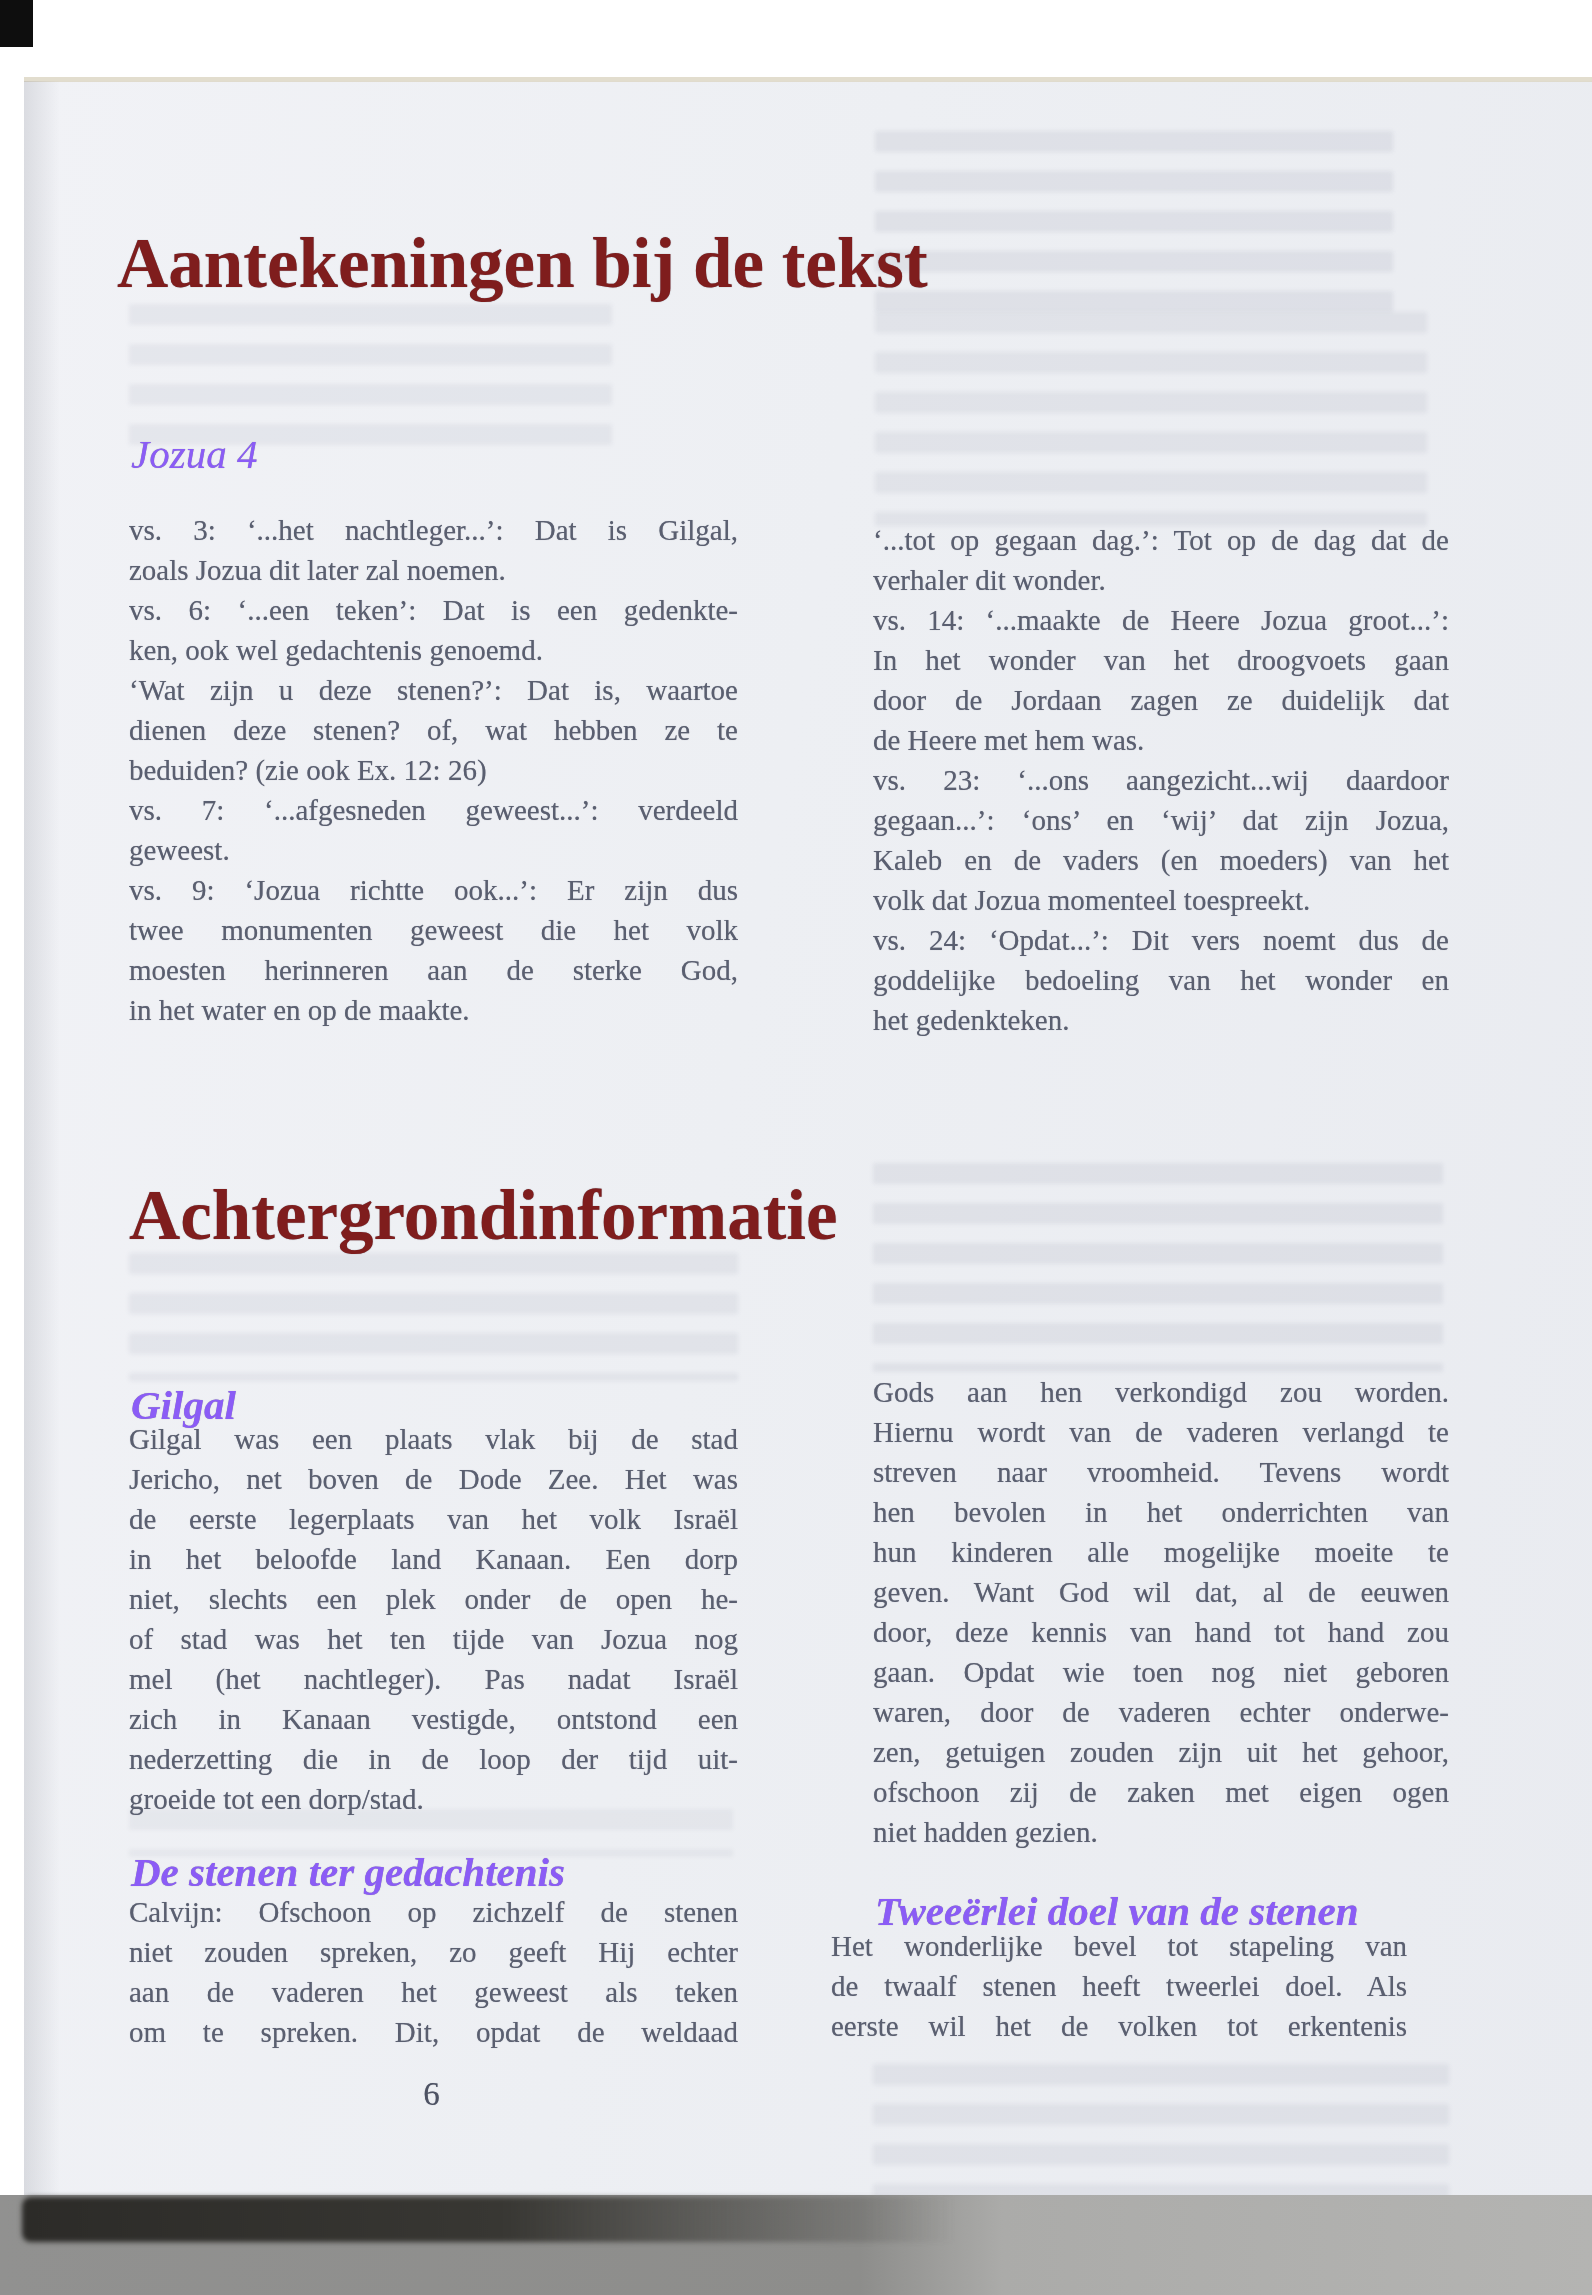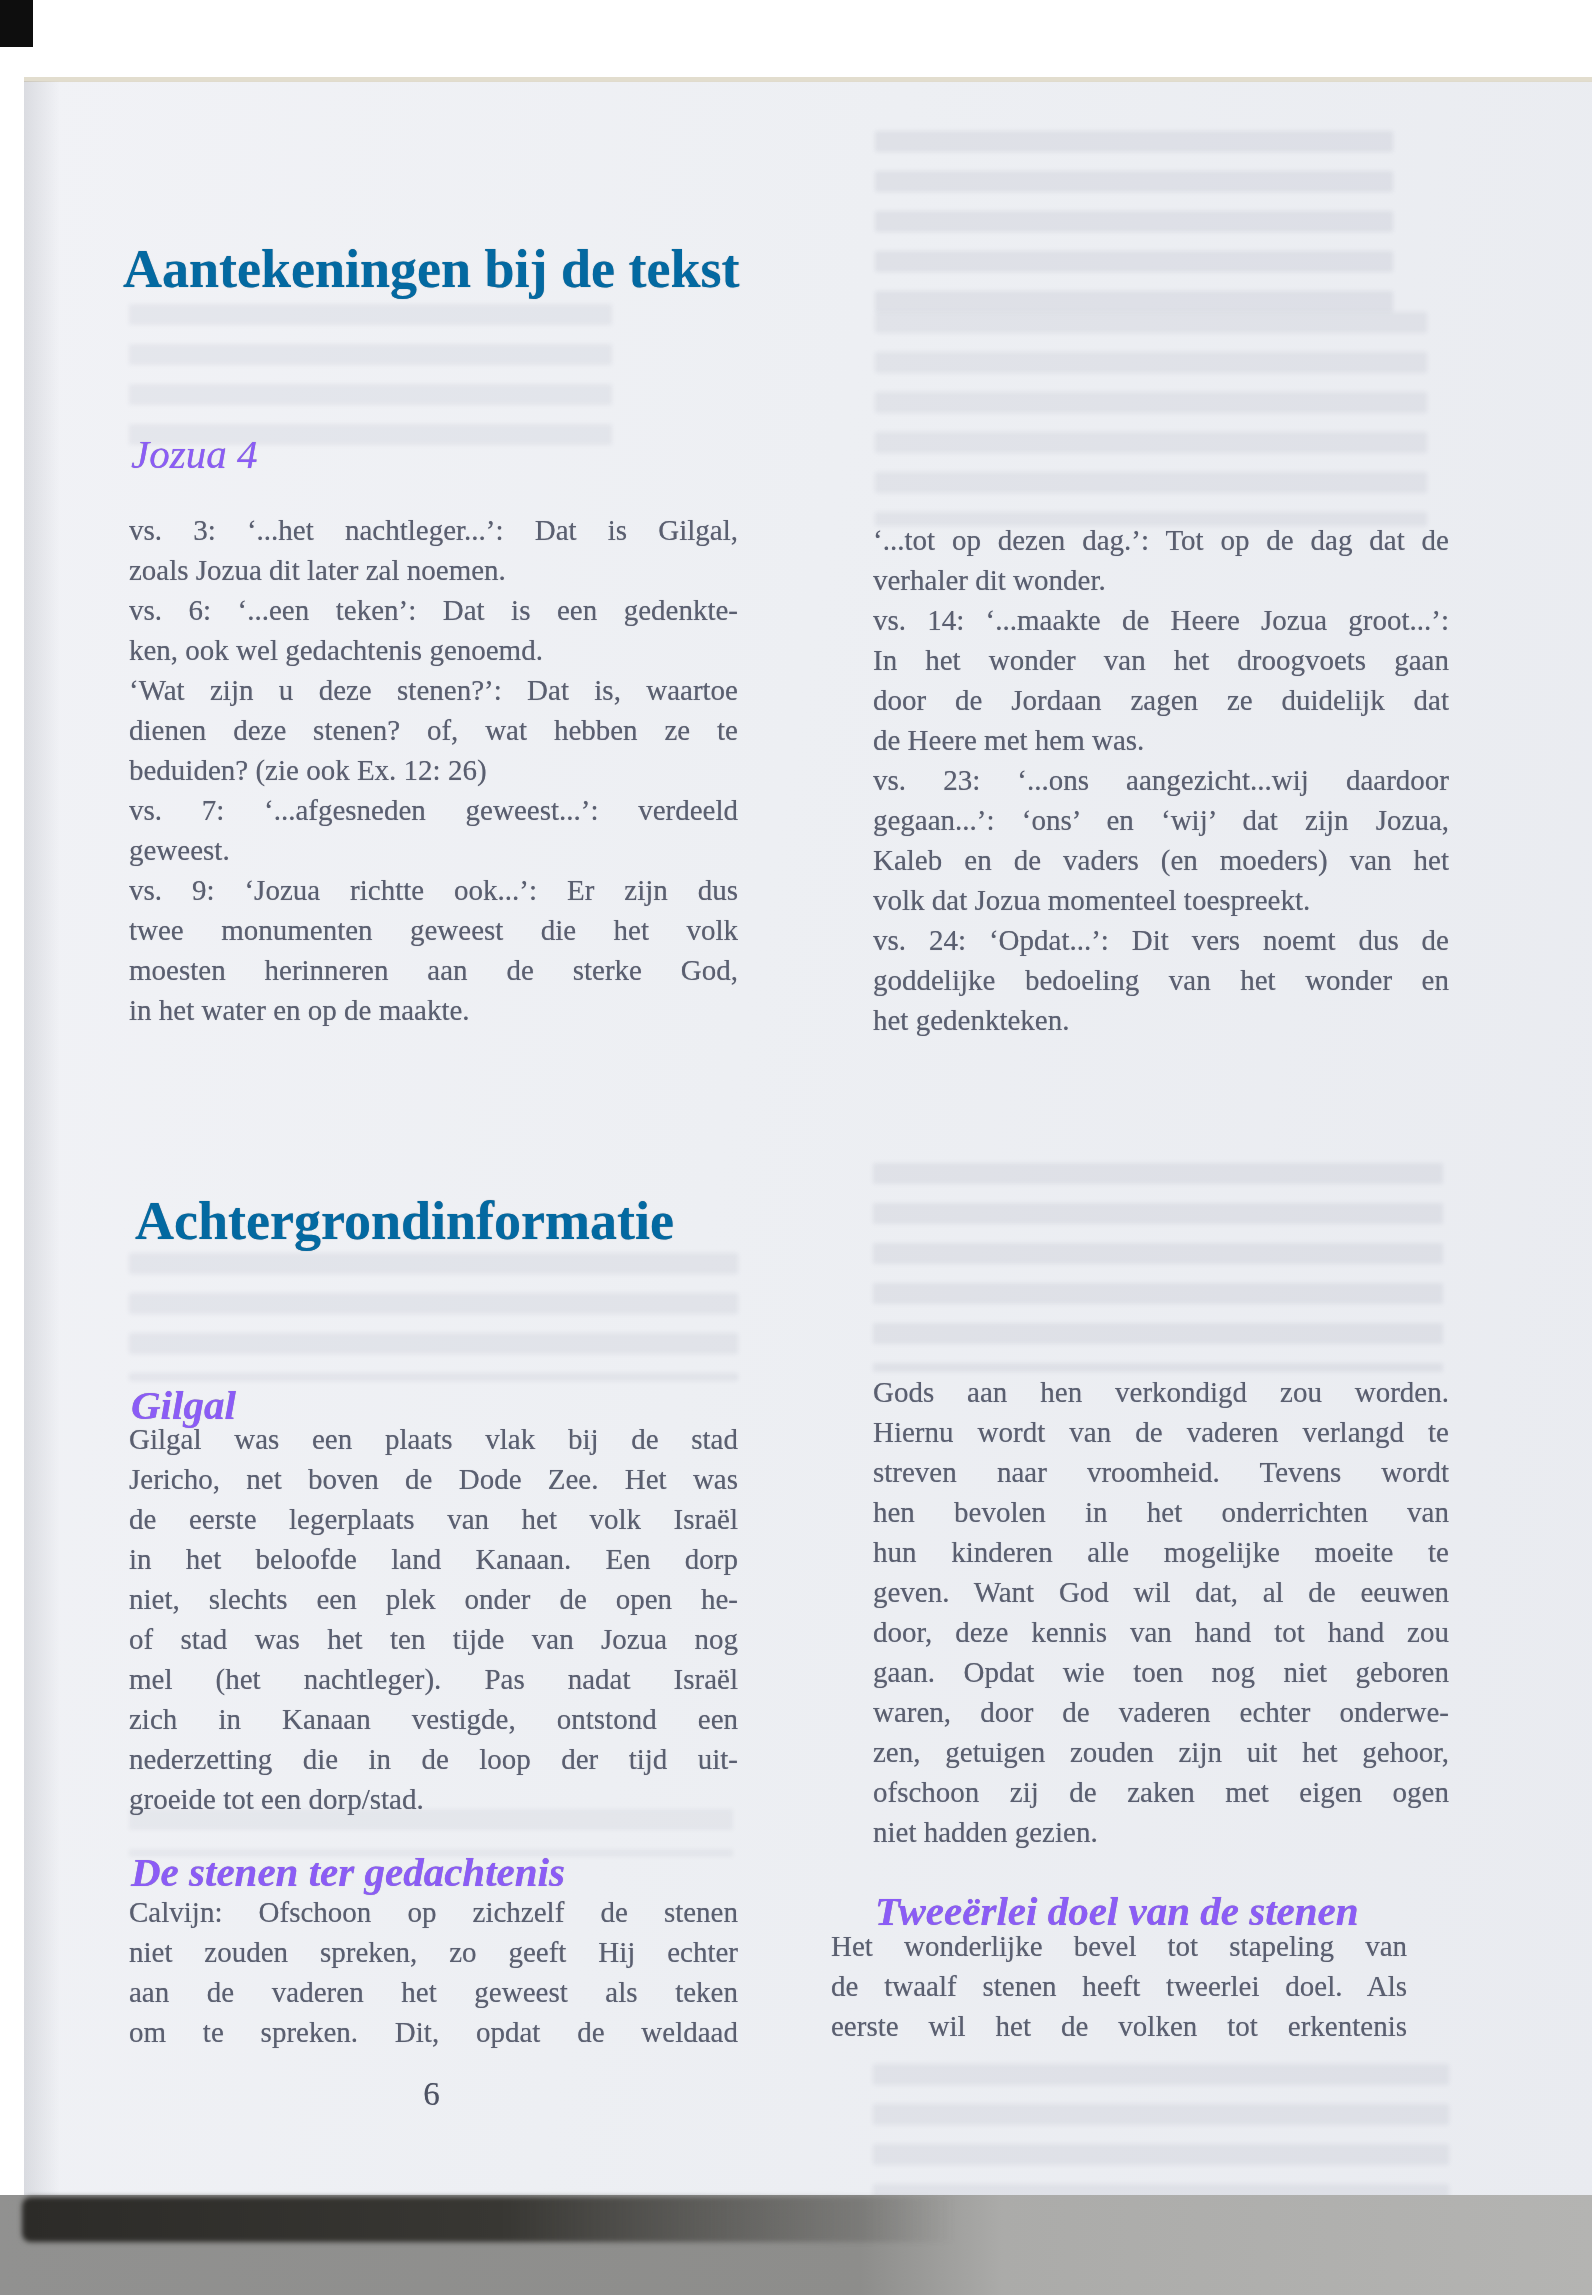--- a/index.html
+++ b/index.html
@@ -25,22 +25,22 @@
     position:absolute;left:0;top:0;width:33px;height:47px;background:#0e0e0e;
   }
   
   .bleed{
     position:absolute;filter:blur(1.9px);
     background:repeating-linear-gradient(to bottom,
       rgba(105,112,138,.16) 0 21px, rgba(105,112,138,0) 21px 40px);
   }
   
   .h1{
-    position:absolute;margin:6px;font-weight:bold;font-size:54px;line-height:86px;
-    color:#0369a1;letter-spacing:0;text-shadow:0 0 0.9px rgba(39,43,62,.55);
+    position:absolute;margin:0;font-weight:bold;font-size:71px;line-height:86px;
+    color:#7f1d1d;letter-spacing:0;text-shadow:0 0 0.9px rgba(39,43,62,.55);
     white-space:nowrap;
   }
   .subhead{
     position:absolute;font-size:41px;font-style:italic;color:#8b5cf6;
     text-shadow:0 0 0.7px rgba(58,63,84,.6);white-space:nowrap;
   }
   .subhead.bold{font-weight:bold}
   
   .lines{
     position:absolute;font-size:29px;color:#5a5f70;
@@ -95,21 +95,21 @@
       <div class="ln nj">beduiden? (zie ook Ex. 12: 26)</div>
       <div class="ln">vs. 7: ‘...afgesneden geweest...’: verdeeld</div>
       <div class="ln nj">geweest.</div>
       <div class="ln">vs. 9: ‘Jozua richtte ook...’: Er zijn dus</div>
       <div class="ln">twee monumenten geweest die het volk</div>
       <div class="ln">moesten herinneren aan de sterke God,</div>
       <div class="ln nj">in het water en op de maakte.</div>
     </div>
 
   <div class="lines" style="left:873px;top:520px;width:576px">
-      <div class="ln">‘...tot op dezen dag.’: Tot op de dag dat de</div>
+      <div class="ln">‘...tot op gegaan dag.’: Tot op de dag dat de</div>
       <div class="ln nj">verhaler dit wonder.</div>
       <div class="ln">vs. 14: ‘...maakte de Heere Jozua groot...’:</div>
       <div class="ln">In het wonder van het droogvoets gaan</div>
       <div class="ln">door de Jordaan zagen ze duidelijk dat</div>
       <div class="ln nj">de Heere met hem was.</div>
       <div class="ln">vs. 23: ‘...ons aangezicht...wij daardoor</div>
       <div class="ln">gegaan...’: ‘ons’ en ‘wij’ dat zijn Jozua,</div>
       <div class="ln">Kaleb en de vaders (en moeders) van het</div>
       <div class="ln nj">volk dat Jozua momenteel toespreekt.</div>
       <div class="ln">vs. 24: ‘Opdat...’: Dit vers noemt dus de</div>

